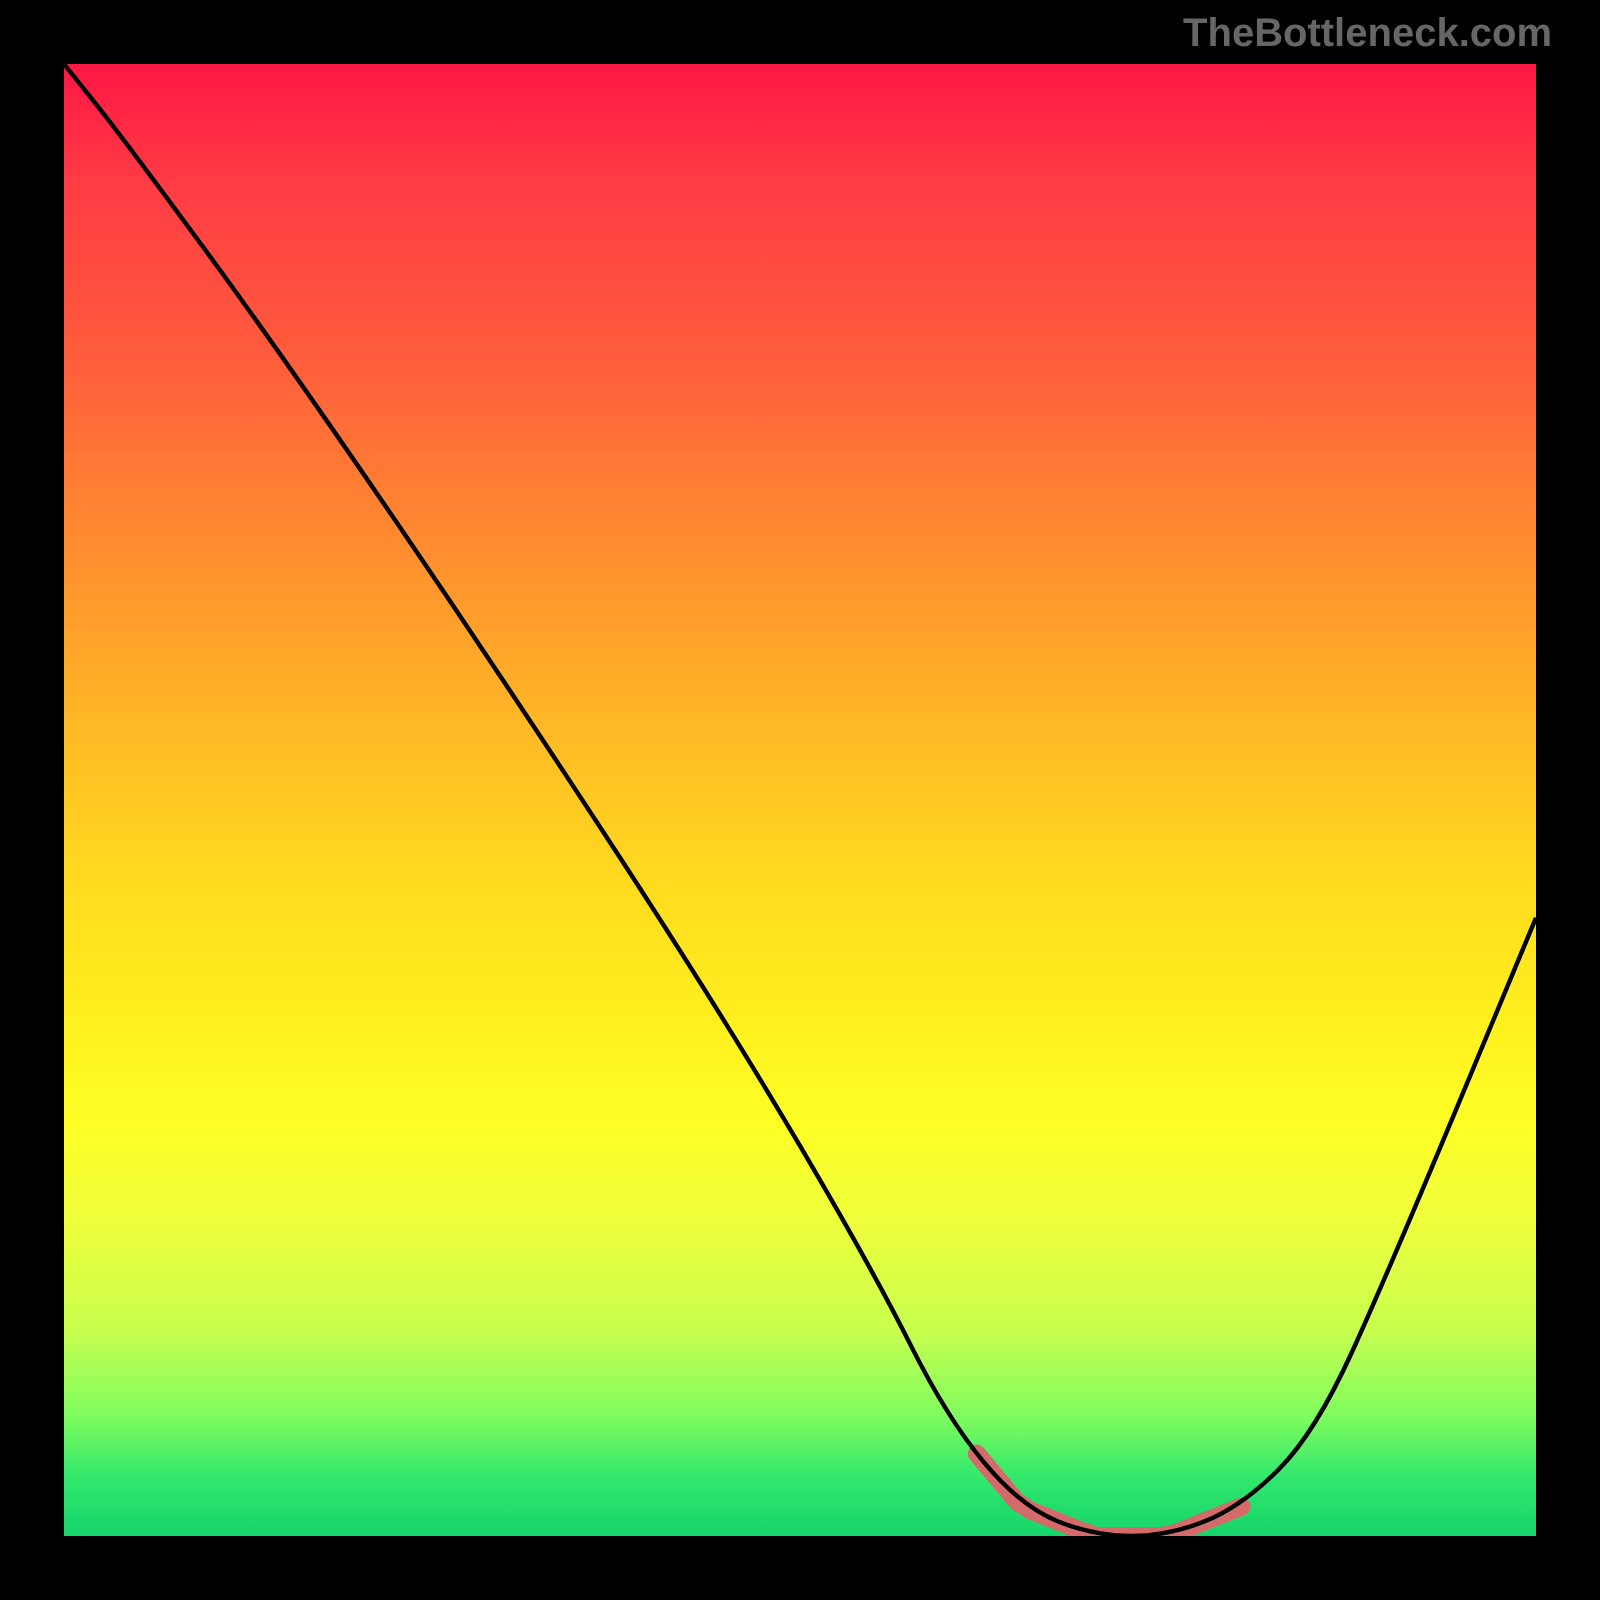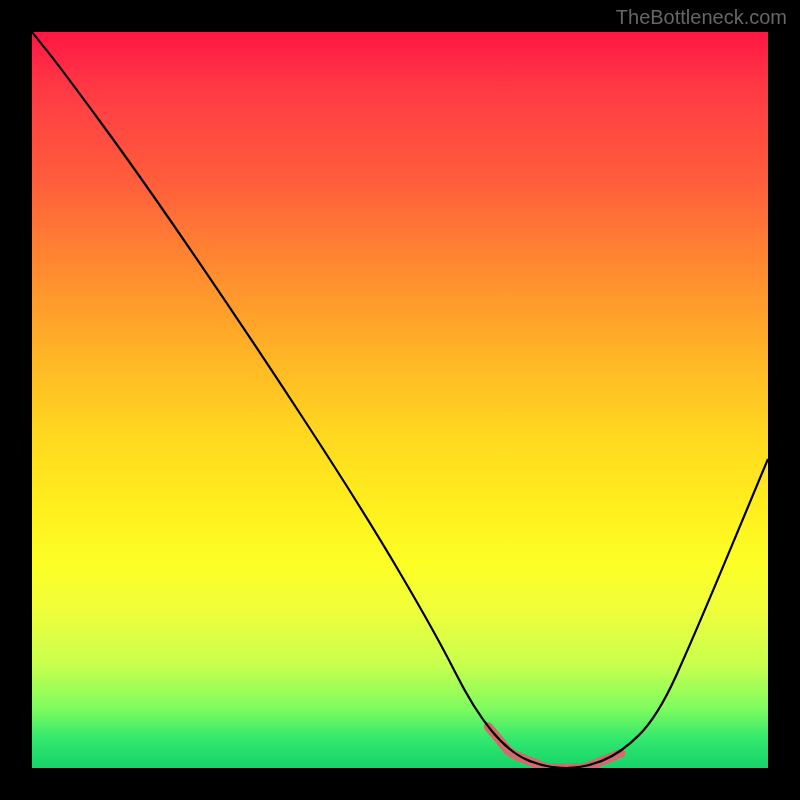--- a/index.html
+++ b/index.html
@@ -6,24 +6,24 @@
   body {
     width: 800px;
     height: 800px;
     background: #000;
     position: relative;
     font-family: Arial, sans-serif;
   }
   .watermark {
     position: absolute;
     top: 6px;
-    right: 13px;
+    right: 24px;
     color: #666;
     font-size: 20px;
-    font-weight: 400;
+    font-weight: 700;
     z-index: 10;
   }
   .plot-area {
     position: absolute;
     left: 32px;
     top: 32px;
     width: 736px;
     height: 736px;
     overflow: hidden;
   }

